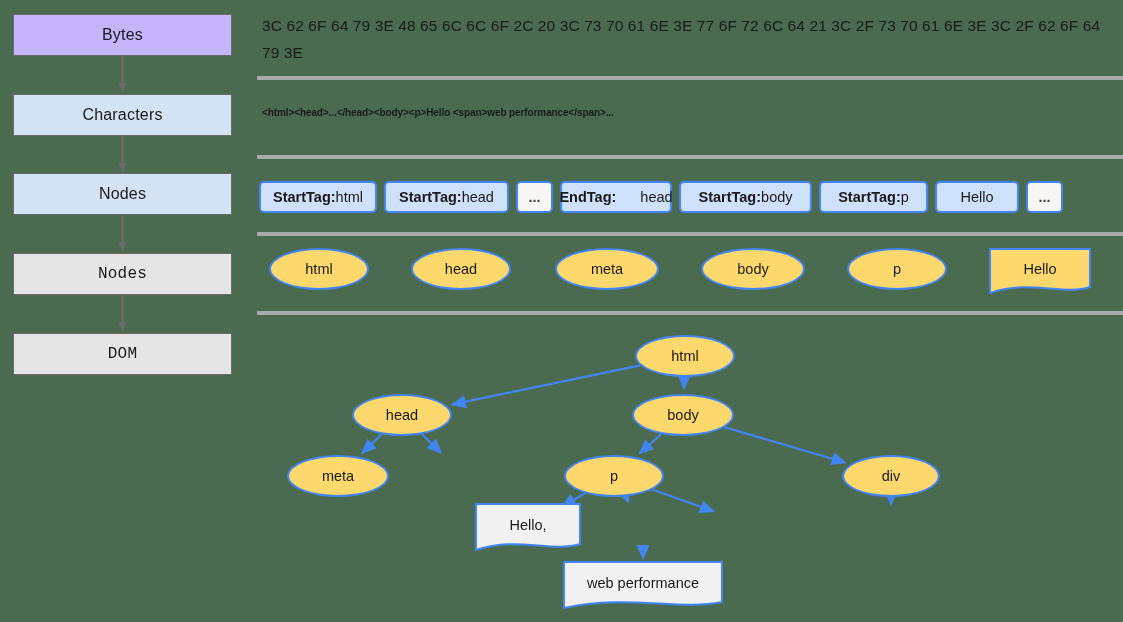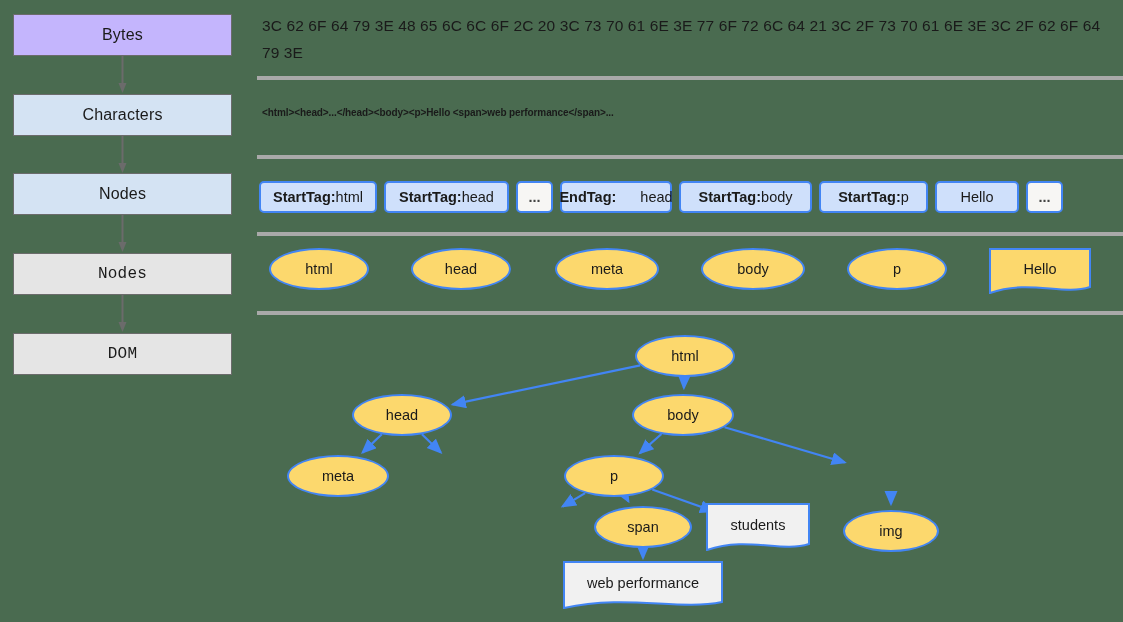--- a/index.html
+++ b/index.html
@@ -313,31 +313,28 @@
       </div>
       <div class="tnode" style="left: 375px; top: 72px; width: 102px; height: 42px;">
         <span>body</span>
       </div>
       <div class="tnode" style="left: 30px; top: 133px; width: 102px; height: 42px;">
         <span>meta</span>
       </div>
       <div class="tnode" style="left: 307px; top: 133px; width: 100px; height: 42px;">
         <span>p</span>
       </div>
-      <div class="tnode" style="left: 337px; top: 184px; width: 98px; height: 42px;">
-        <span>span</span>
-      </div>
-      <div class="ttext" style="left: 449px; top: 181px; width: 104px; height: 48px;">
-        <svg width="104" height="48" viewBox="0 0 104 48">
-          <path d="M1,1 L103,1 L103,41 C74.88,50 41.6,33 1,47 Z" fill="#f1f1f1" stroke="#4285f4" stroke-width="2"></path>
+      <div class="tnode" style="left: 585px; top: 133px; width: 98px; height: 42px;">
+        <span>div</span>
+      </div>
+      <div class="ttext" style="left: 218px; top: 181px; width: 106px; height: 48px;">
+        <svg width="106" height="48" viewBox="0 0 106 48">
+          <path d="M1,1 L105,1 L105,41 C76.32,50 42.400000000000006,33 1,47 Z" fill="#f1f1f1" stroke="#4285f4" stroke-width="2"></path>
         </svg>
-        <span>students</span>
-      </div>
-      <div class="tnode" style="left: 586px; top: 188px; width: 96px; height: 42px;">
-        <span>img</span>
+        <span>Hello,</span>
       </div>
       <div class="ttext" style="left: 306px; top: 239px; width: 160px; height: 48px;">
         <svg width="160" height="48" viewBox="0 0 160 48">
           <path d="M1,1 L159,1 L159,41 C115.19999999999999,50 64,33 1,47 Z" fill="#f1f1f1" stroke="#4285f4" stroke-width="2"></path>
         </svg>
         <span>web performance</span>
       </div>
     </div>
 
 </div>

